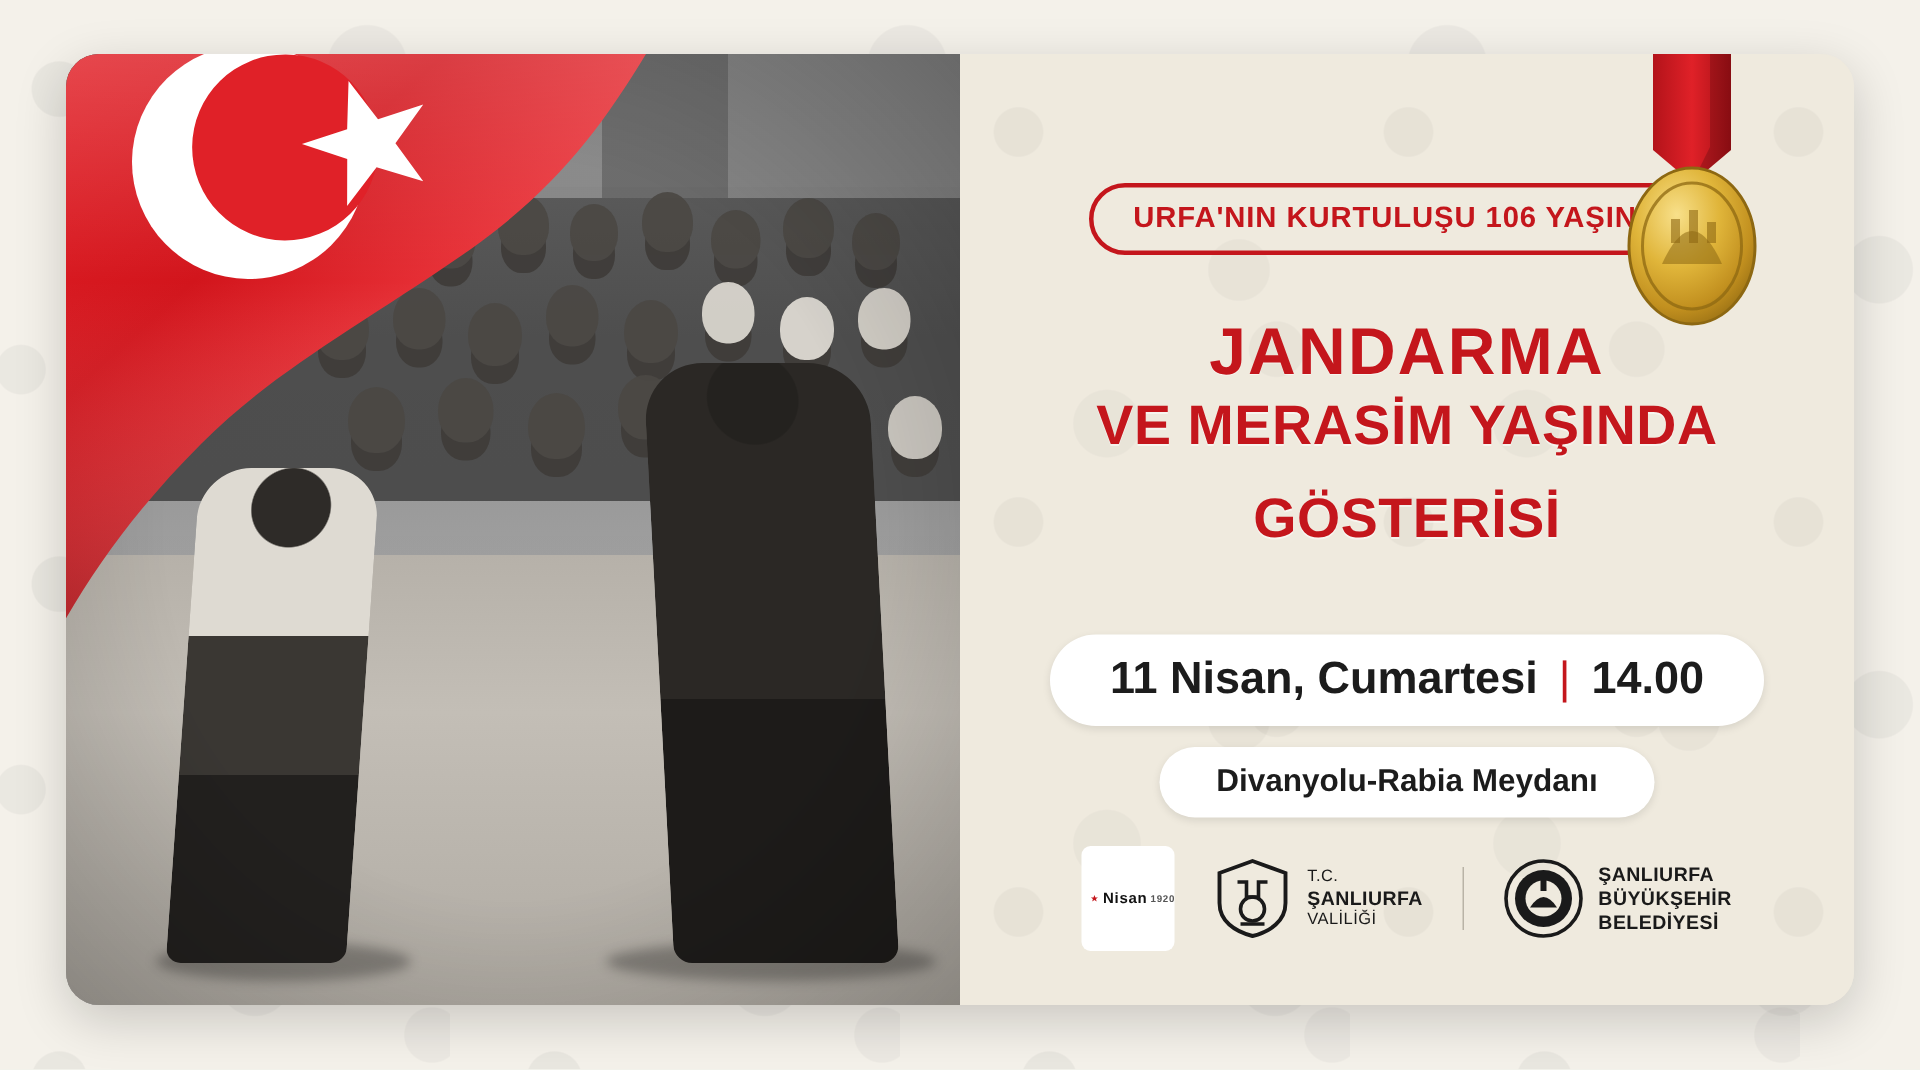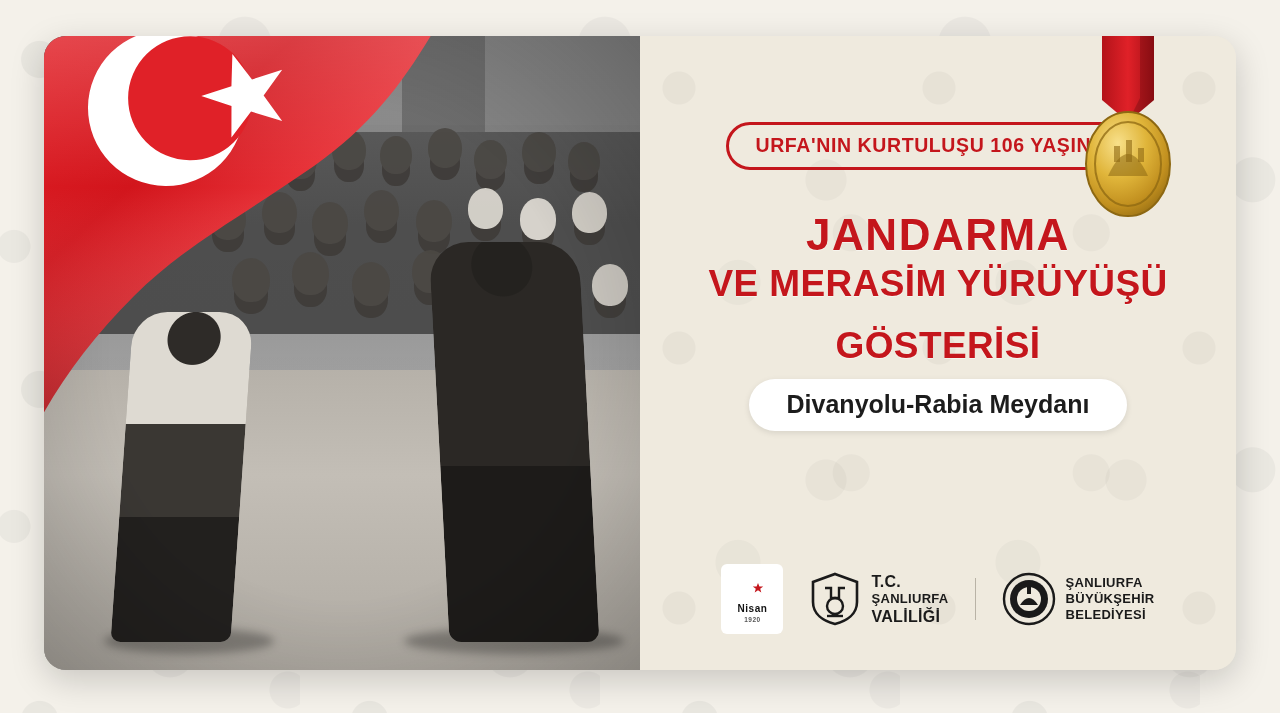--- a/index.html
+++ b/index.html
@@ -251,21 +251,21 @@
   }
   .pill-sep {
     color: #c4161c;
     font-weight: 400;
     font-size: 30px;
     line-height: 1;
   }
   .pill-venue {
     margin-top: 14px;
     padding: 11px 38px 12px;
-    font-size: 25px;
+    font-size: 21px;
     font-weight: 700;
   }
 
   
   .logos {
     position: absolute;
     bottom: 36px;
     left: 0; right: 0;
     display: flex;
     align-items: center;
@@ -281,33 +281,33 @@
     flex: 0 0 auto;
   }
   .logo-text {
     font-size: 13px;
     font-weight: 700;
     line-height: 1.22;
     color: #1a1a1a;
     letter-spacing: .3px;
     text-transform: uppercase;
   }
-  .logo-text .small { font-size: 16px; font-weight: 700; }
+  .logo-text .small { font-size: 11px; font-weight: 400; }
   .logo-divider {
     width: 1px;
     height: 42px;
     background: #b9b3a6;
   }
   .nisan-logo {
     width: 62px;
     height: 70px;
     border-radius: 6px;
     background: #ffffff;
     display: flex;
-    flex-direction: column;
+    flex-direction: row;
     align-items: center;
     justify-content: center;
     gap: 2px;
   }
   .nisan-label {
     font-size: 10px;
     font-weight: 700;
     color: #111;
     letter-spacing: .5px;
   }
@@ -415,24 +415,29 @@
         <path d="M28,140 q10,-22 20,-22 q10,0 20,22 z" fill="#8d6812" opacity=".55"></path>
         <rect x="34" y="110" width="6" height="16" fill="#8d6812" opacity=".6"></rect>
         <rect x="46" y="104" width="6" height="22" fill="#8d6812" opacity=".6"></rect>
         <rect x="58" y="112" width="6" height="14" fill="#8d6812" opacity=".6"></rect>
       </svg>
 
       <div class="badge">URFA'NIN KURTULUŞU 106 YAŞINDA</div>
 
       <div class="headline">
         <span class="l1">JANDARMA</span>
-        <span class="l3">VE MERASİM YÜRÜYÜŞÜ</span>
+        <span class="l3">VE MERASİM YAŞINDA</span>
         <span class="l4">GÖSTERİSİ</span>
       </div>
 
+      <div class="pill pill-datetime">
+        <span>11 Nisan, Cumartesi</span>
+        <span class="pill-sep">|</span>
+        <span>14.00</span>
+      </div>
 
       <div class="pill pill-venue">
         <span>Divanyolu-Rabia Meydanı</span>
       </div>
 
       <div class="logos">
 
         <div class="logo-item">
           <div class="nisan-logo">
             <svg width="26" height="26" viewBox="0 0 26 26" aria-hidden="true">

